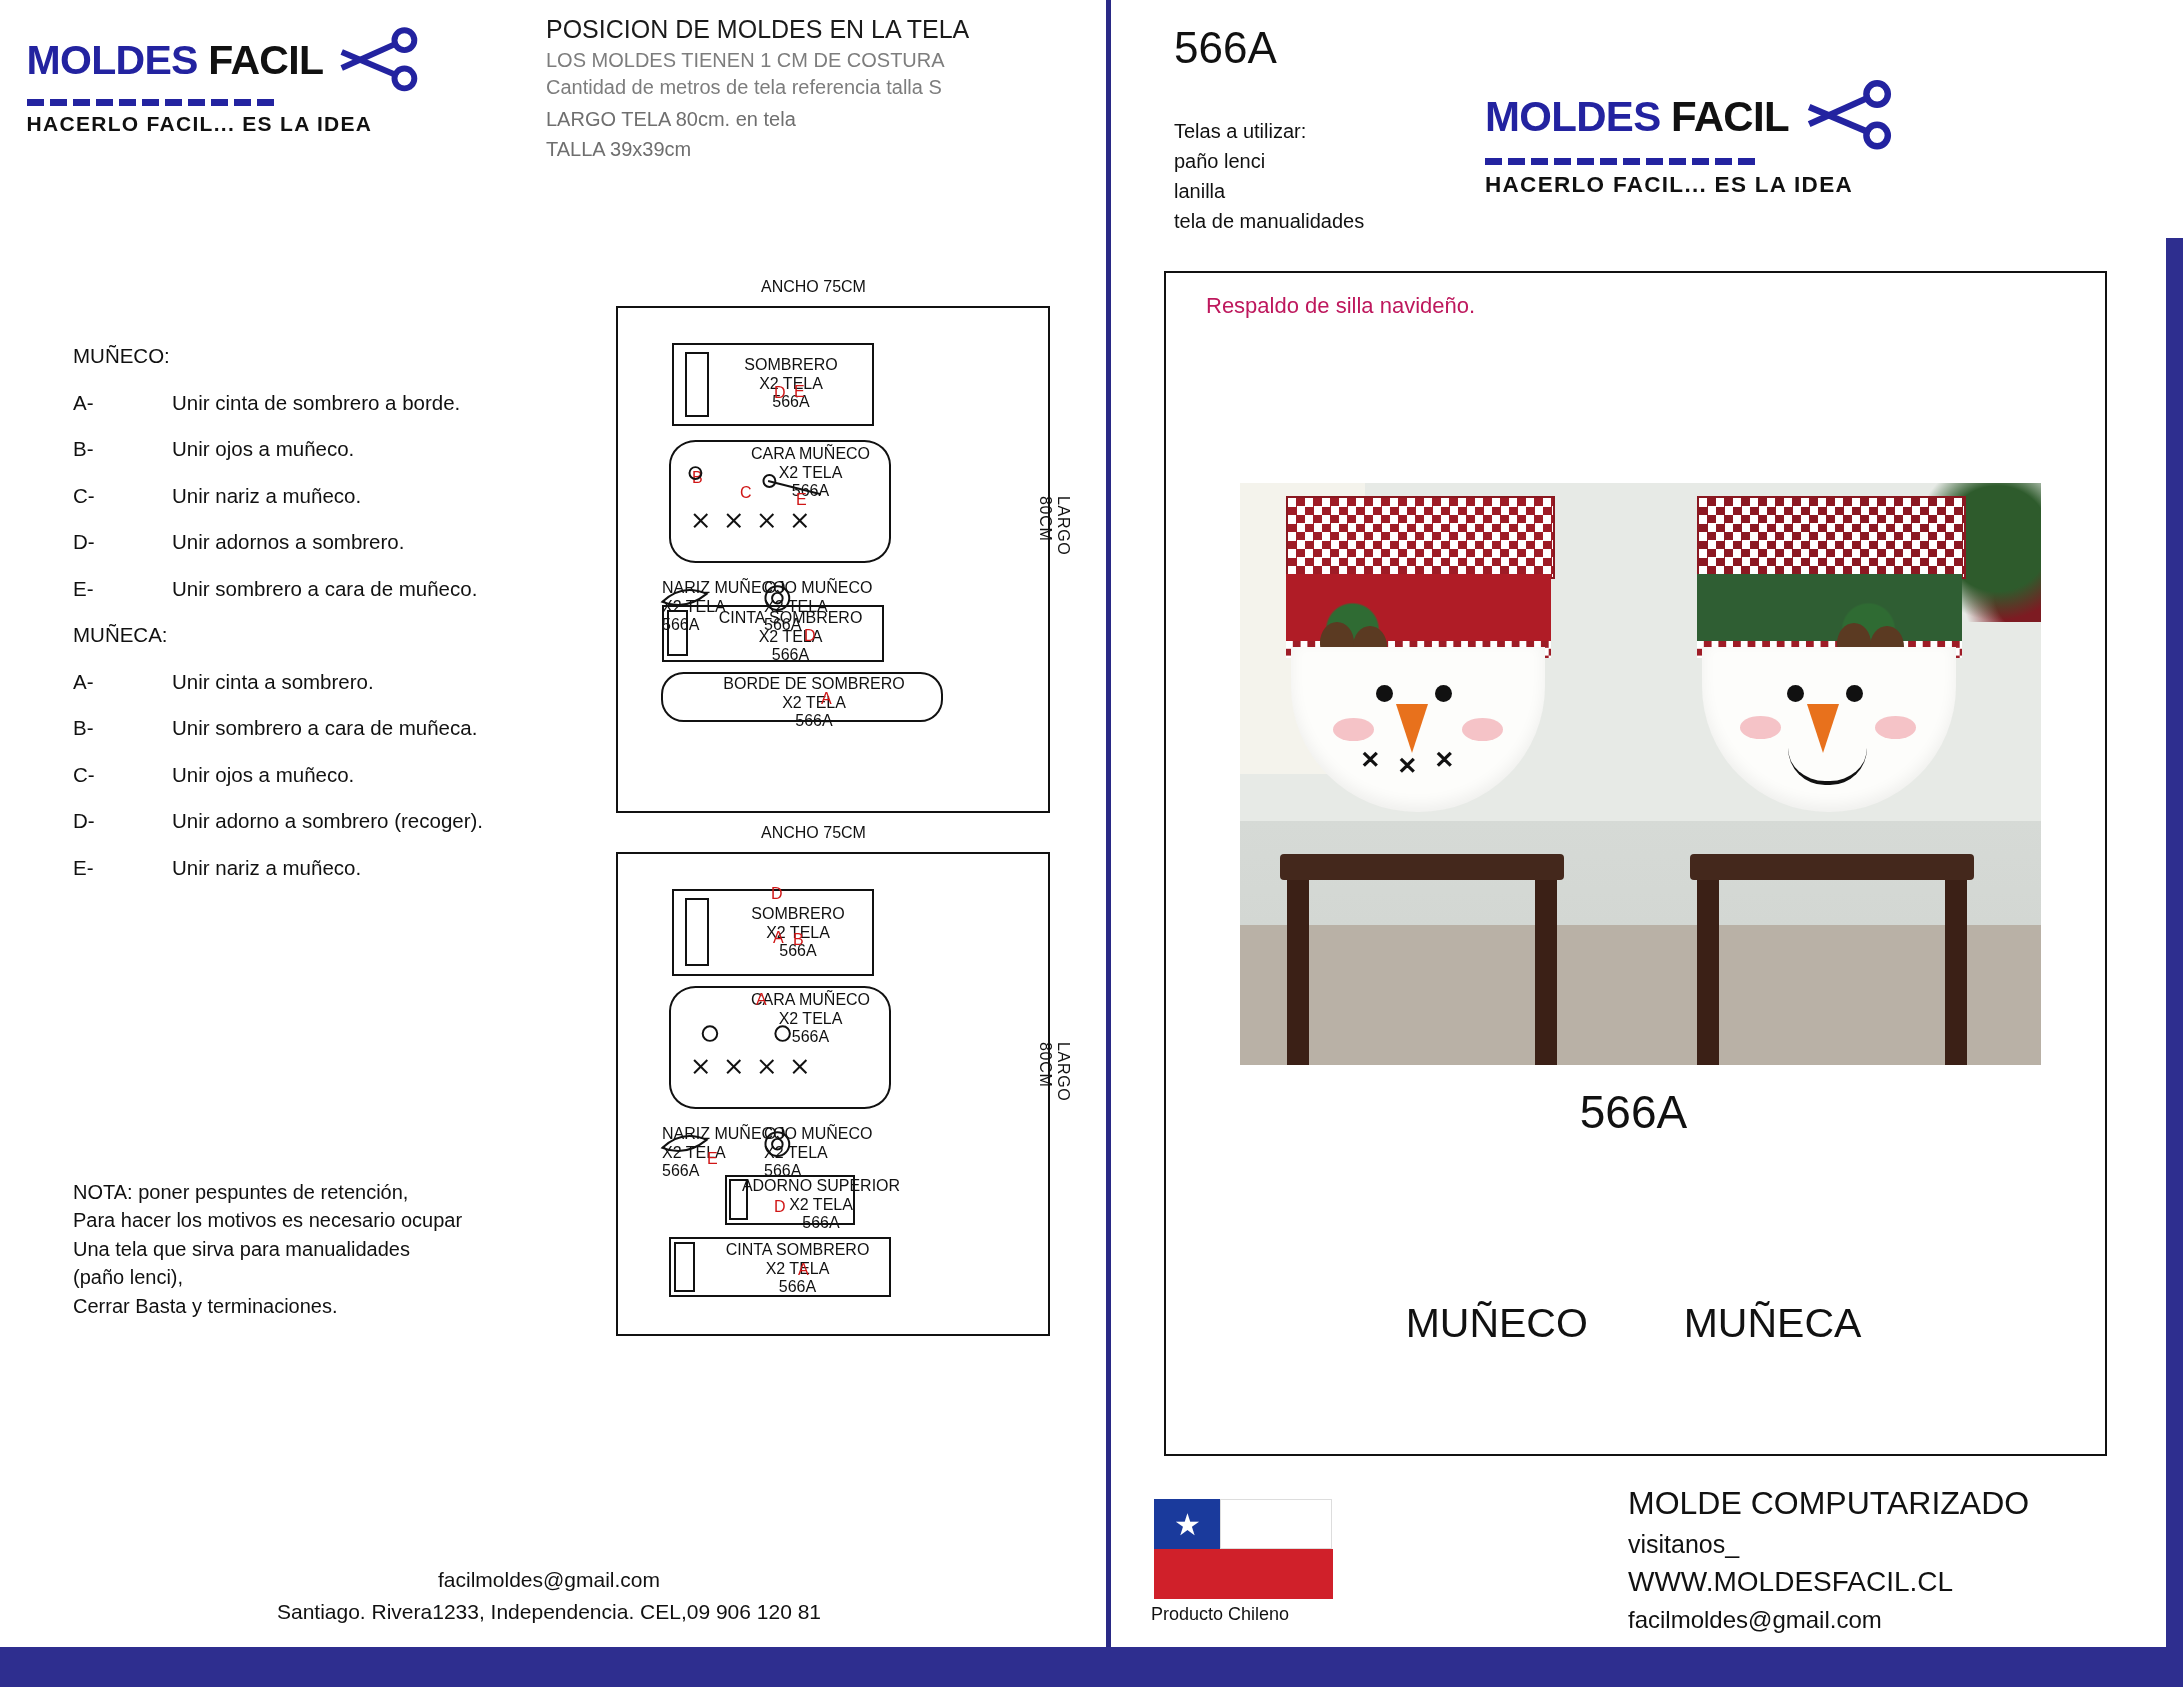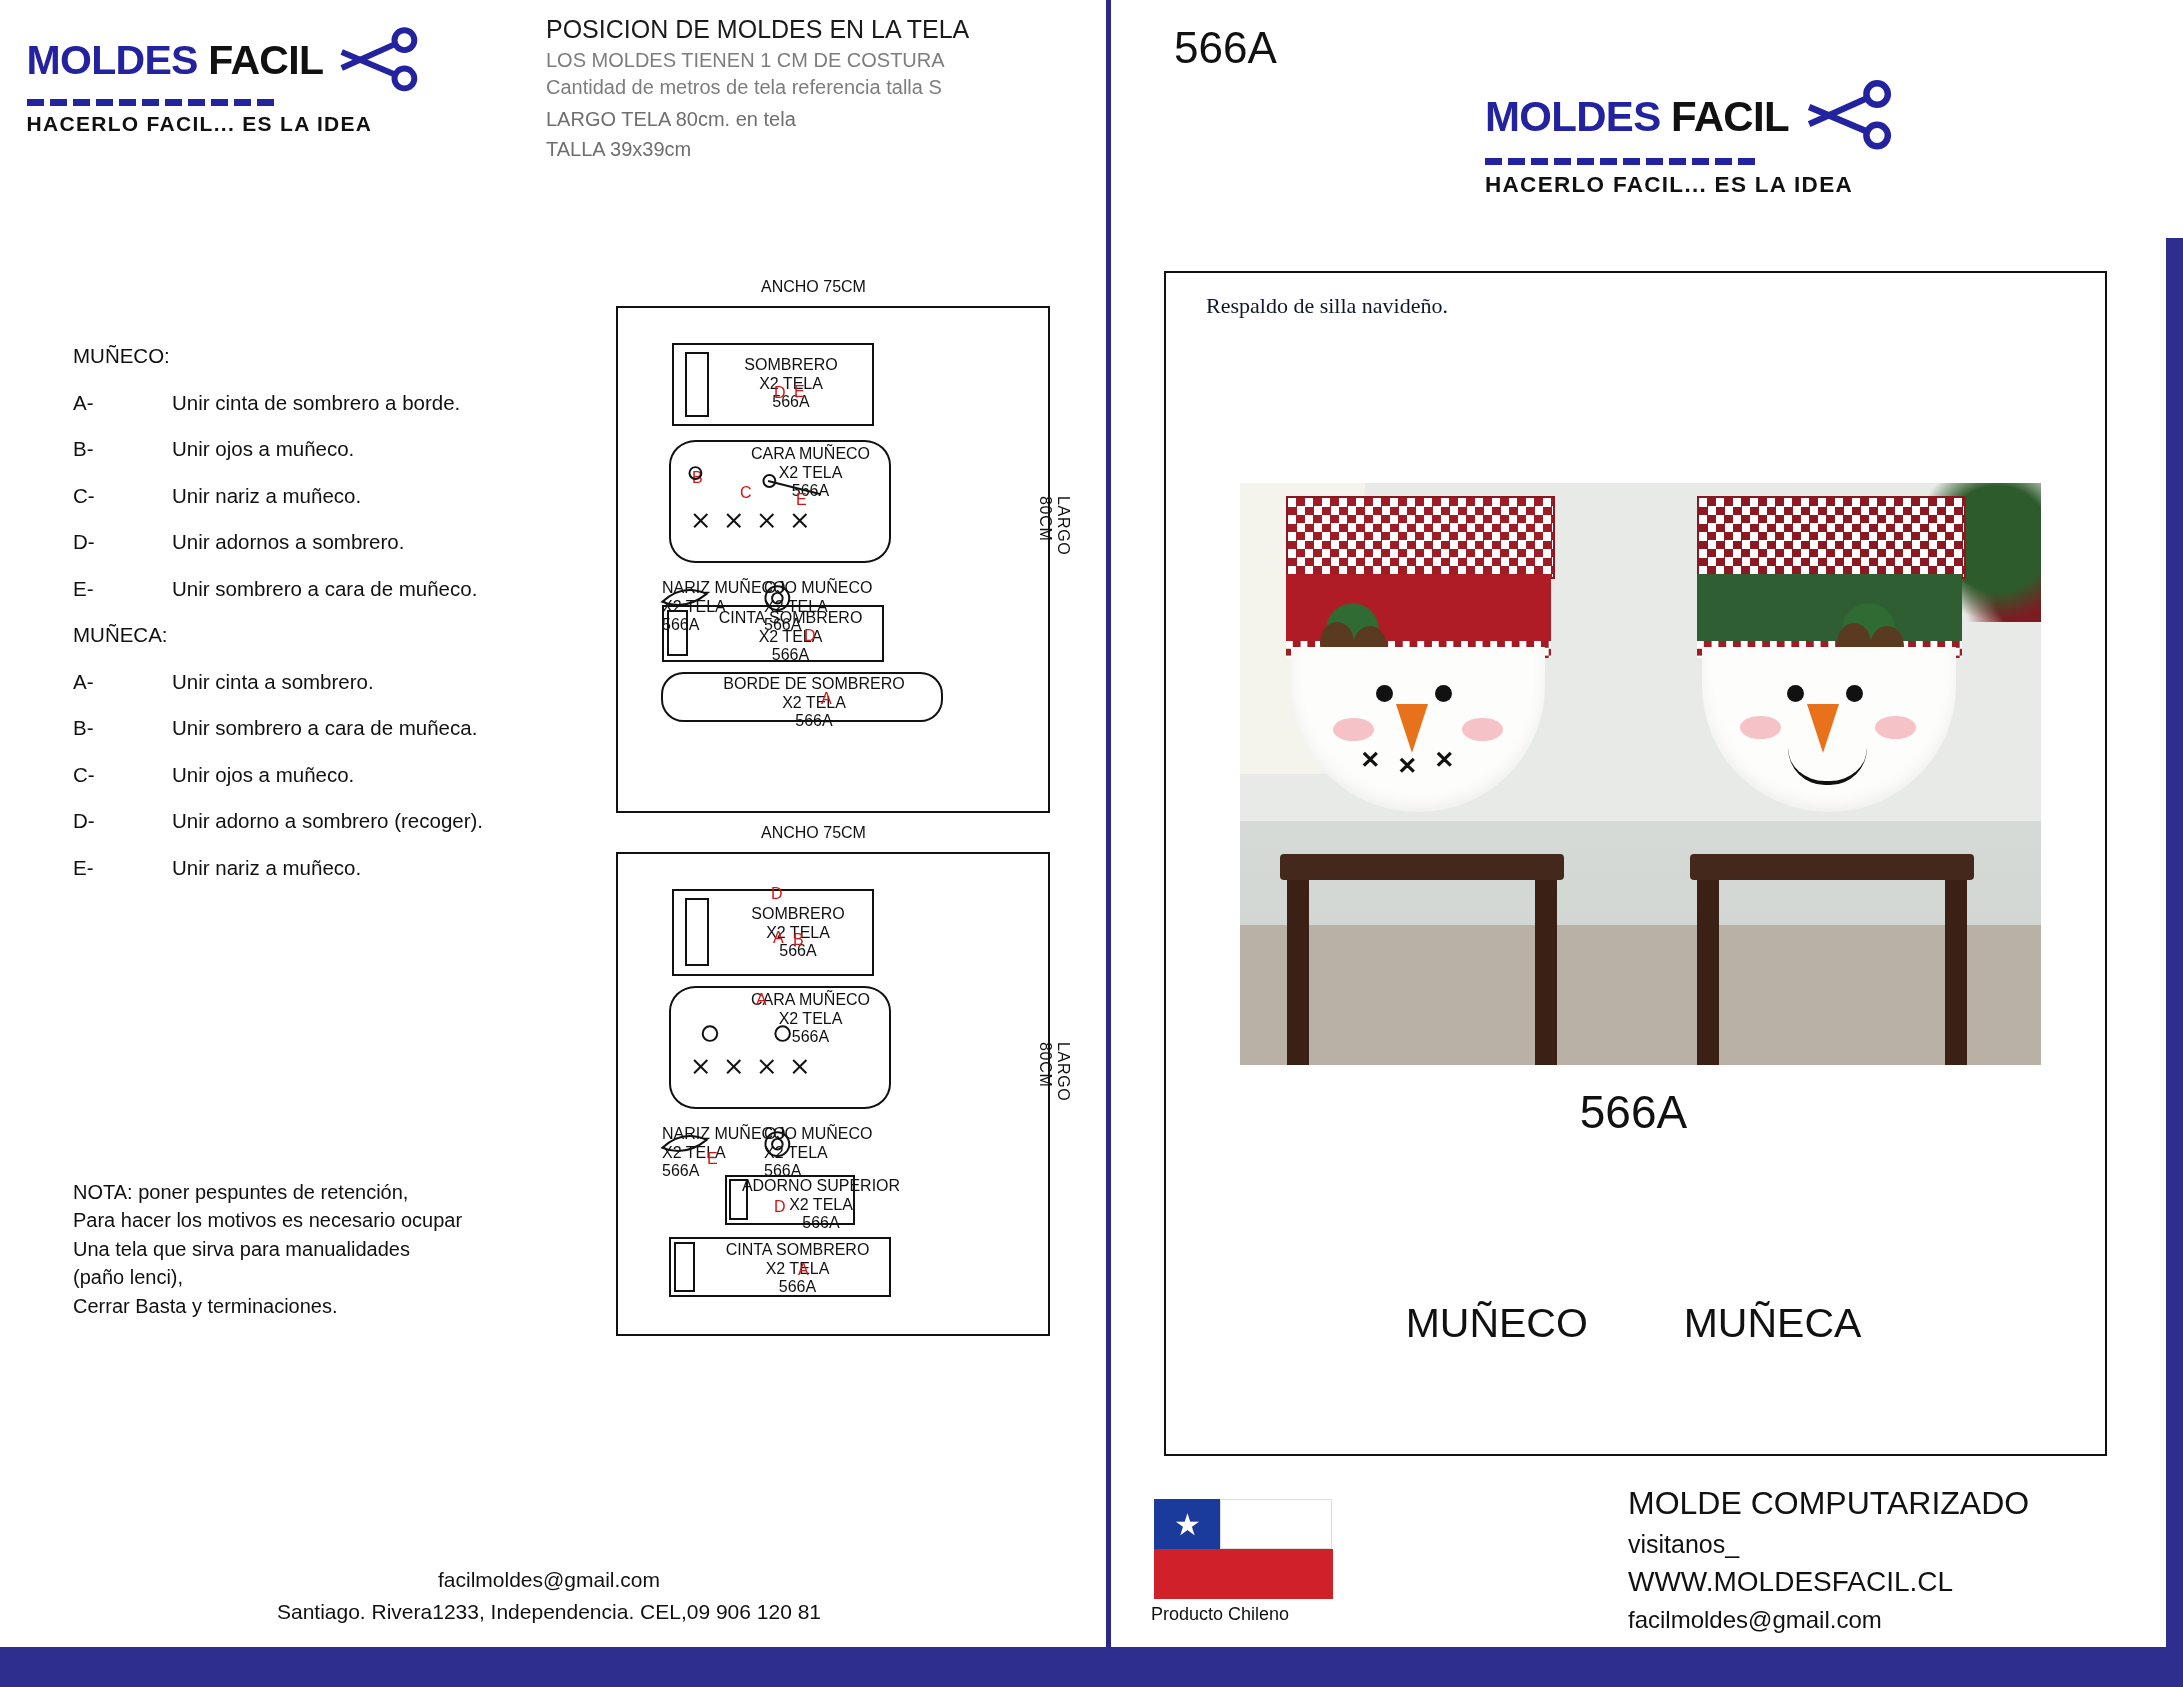--- a/index.html
+++ b/index.html
@@ -75,21 +75,21 @@
   #code-right { position:absolute; left:1174px; top:23px; font-size:44px; color:#111; }
   .telas { position:absolute; left:1174px; top:116px; font-size:20px; color:#111; line-height:1.5; }
 
   #logo-right { left:1485px; top:79px; }
   #logo-right .moldes { font-size:42px; }
   #logo-right .facil { font-size:42px; margin-left:10.6px; }
   #logo-right .dashrow i { width:17px; height:7.3px; }
   #logo-right .slogan { font-size:22.5px; }
 
   .rpanel { position:absolute; left:1164px; top:271px; width:939px; height:1181px; border:2px solid #111; }
-  .rpanel .caption { position:absolute; left:40px; top:20px; font-size:22px; color:#0f172a;font-family:Liberation Serif, serif; }
+  .rpanel .caption { position:absolute; left:40px; top:20px; font-size:22px; color:#be185d; }
 
   .photo { position:absolute; left:1240px; top:483px; width:801px; height:582px; overflow:hidden; background:#cfd2cf; }
   .bigtxt { position:absolute; width:939px; left:1164px; text-align:center; color:#111; }
   #big1 { top:1085px; font-size:46px; }
   #big2 { top:1156px; font-size:46px; }
   #big3 { top:1228px; font-size:46px; }
   #big4 { top:1300px; font-size:41px; }
 
   .flag { position:absolute; left:1154px; top:1499px; width:179px; height:99px; }
   .flag .blue { position:absolute; left:0; top:0; width:66px; height:50px; background:#1a3a9c; }
@@ -384,20 +384,26 @@
   <div class="footer-left">
     <div>facilmoldes@gmail.com</div>
     <div>Santiago. Rivera1233, Independencia. CEL,09 906 120 81</div>
   </div>
 
   <div class="divider"></div>
   <div class="right-bar"></div>
   <div class="bottom-bar"></div>
 
   <div id="code-right">566A</div>
+  <div class="telas">
+    <div>Telas a utilizar:</div>
+    <div>paño lenci</div>
+    <div>lanilla</div>
+    <div>tela de manualidades</div>
+  </div>
 
   <div class="logo" id="logo-right">
     <div class="lg-row">
       <span class="moldes">MOLDES</span>
       <span class="facil">FACIL</span>
       <span class="scissors" style="margin-left:13.2px;">
         <svg width="93" height="73" viewBox="0 0 130 100">
           <g stroke="#2323a0" stroke-width="9" fill="none">
             <circle cx="105" cy="20" r="15"></circle>
               <circle cx="105" cy="78" r="15"></circle>

